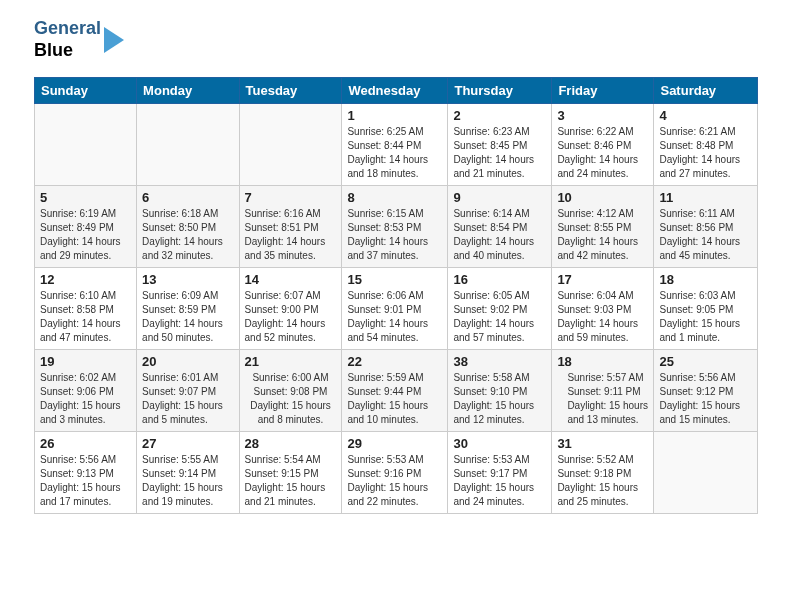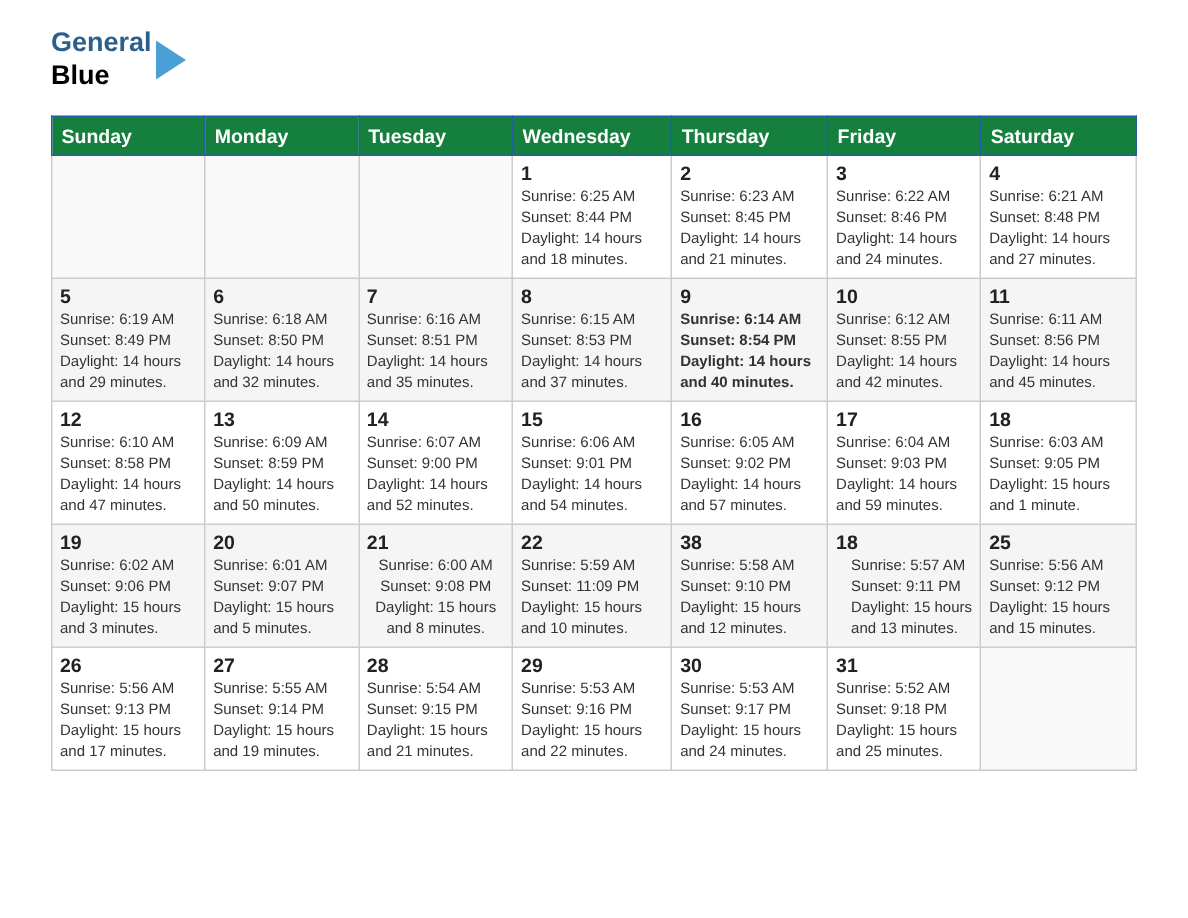--- a/index.html
+++ b/index.html
@@ -36,21 +36,21 @@
     .location-title {
       font-size: 18px;
       color: #444;
     }
     .calendar {
       width: 100%;
       border-collapse: collapse;
       border: 1px solid #ccc;
     }
     .calendar th {
-      background: #15803d;
+      background: #0369a1;
       color: #fff;
       padding: 5px 6px;
       font-size: 13px;
       font-weight: bold;
       text-align: left;
       border: 1px solid #2060a0;
     }
     .calendar td {
       vertical-align: top;
       padding: 4px 5px;
@@ -175,28 +175,28 @@
           </td>
           <td>
             <span class="day-number">8</span>
             <div class="day-info" style="white-space: pre-line;">Sunrise: 6:15 AM
 Sunset: 8:53 PM
 Daylight: 14 hours
 and 37 minutes.</div>
           </td>
           <td>
             <span class="day-number">9</span>
-            <div class="day-info" style="white-space: pre-line; font-weight: bold;">Sunrise: 6:14 AM
+            <div class="day-info" style="white-space: pre-line;">Sunrise: 6:14 AM
 Sunset: 8:54 PM
 Daylight: 14 hours
 and 40 minutes.</div>
           </td>
           <td>
             <span class="day-number">10</span>
-            <div class="day-info" style="white-space: pre-line;">Sunrise: 6:12 AM
+            <div class="day-info" style="white-space: pre-line;">Sunrise: 4:12 AM
 Sunset: 8:55 PM
 Daylight: 14 hours
 and 42 minutes.</div>
           </td>
           <td>
             <span class="day-number">11</span>
             <div class="day-info" style="white-space: pre-line;">Sunrise: 6:11 AM
 Sunset: 8:56 PM
 Daylight: 14 hours
 and 45 minutes.</div>
@@ -271,21 +271,21 @@
           <td>
             <span class="day-number">21</span>
             <div class="day-info" style="white-space: pre-line; text-align: center;">Sunrise: 6:00 AM
 Sunset: 9:08 PM
 Daylight: 15 hours
 and 8 minutes.</div>
           </td>
           <td>
             <span class="day-number">22</span>
             <div class="day-info" style="white-space: pre-line;">Sunrise: 5:59 AM
-Sunset: 11:09 PM
+Sunset: 9:44 PM
 Daylight: 15 hours
 and 10 minutes.</div>
           </td>
           <td>
             <span class="day-number">38</span>
             <div class="day-info" style="white-space: pre-line;">Sunrise: 5:58 AM
 Sunset: 9:10 PM
 Daylight: 15 hours
 and 12 minutes.</div>
           </td>

